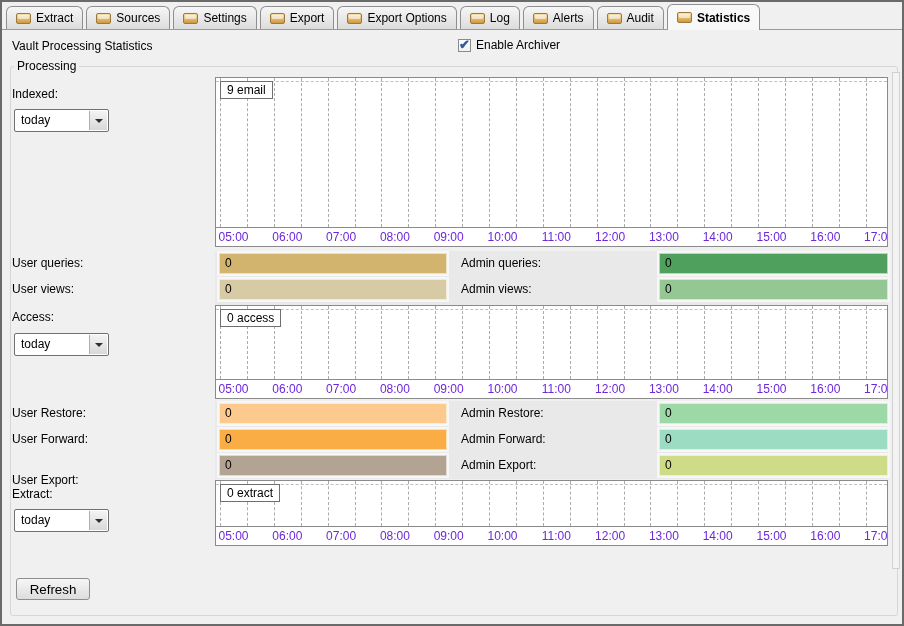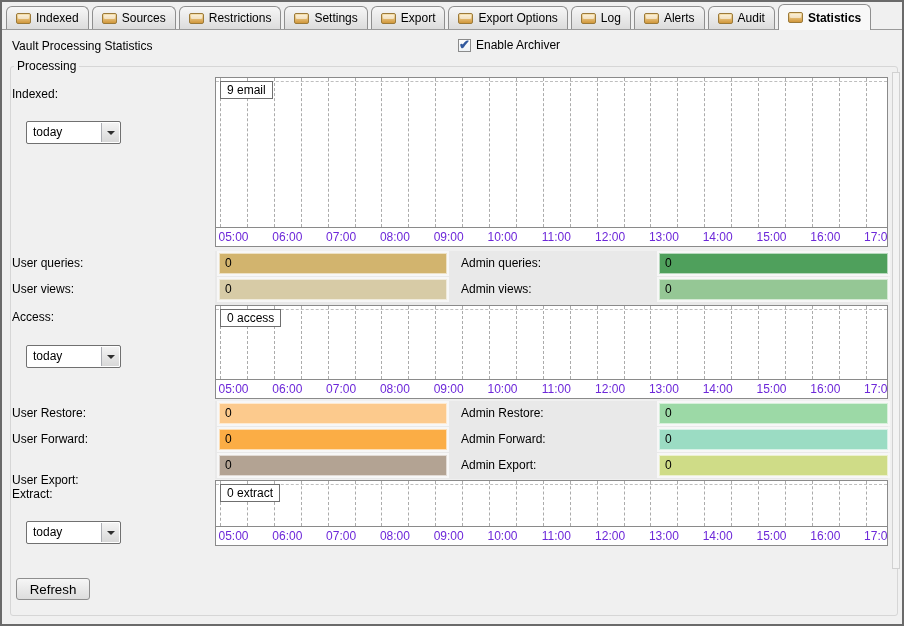--- a/index.html
+++ b/index.html
@@ -44,22 +44,22 @@
     position:absolute;left:8px;top:64px;width:888px;height:550px;box-sizing:border-box;
     border:1px solid #d6d6d6;border-radius:3px;
   }
   .groupbox-label{position:absolute;left:12px;top:57px;background:#f0f0f0;padding:0 3px;z-index:2;}
   
   .lbl{position:absolute;left:10px;}
   .lbl-indexed{top:85px;}
   .lbl-access{top:308px;}
   .lbl-extract{top:485px;}
   .dropdown{
-    position:absolute;left:24px;width:95px;height:23px;box-sizing:border-box;
-    background:#fff;border:1px solid #707070;border-radius:2px;margin-top:12px;
+    position:absolute;left:12px;width:95px;height:23px;box-sizing:border-box;
+    background:#fff;border:1px solid #707070;border-radius:2px;
   }
   .dd-indexed{top:107px;}
   .dd-access{top:331px;}
   .dd-extract{top:507px;}
   .dd-text{position:absolute;left:6px;top:3px;}
   .dd-btn{
     position:absolute;right:1px;top:1px;bottom:1px;width:17px;
     background:linear-gradient(#f4f4f4,#d8d8d8);border-left:1px solid #abadb3;
     display:flex;align-items:center;justify-content:center;
   }
@@ -100,29 +100,25 @@
   }
 </style>
 </head>
 <body>
 
 <div class="window" id="win">
 
   <div class="tabbar">
       <div class="tab">
         <span class="tab-icon"></span>
-        <span class="tab-label">Indexed</span>
+        <span class="tab-label">Extract</span>
       </div>
       <div class="tab">
         <span class="tab-icon"></span>
         <span class="tab-label">Sources</span>
-      </div>
-      <div class="tab">
-        <span class="tab-icon"></span>
-        <span class="tab-label">Restrictions</span>
       </div>
       <div class="tab">
         <span class="tab-icon"></span>
         <span class="tab-label">Settings</span>
       </div>
       <div class="tab">
         <span class="tab-icon"></span>
         <span class="tab-label">Export</span>
       </div>
       <div class="tab">

